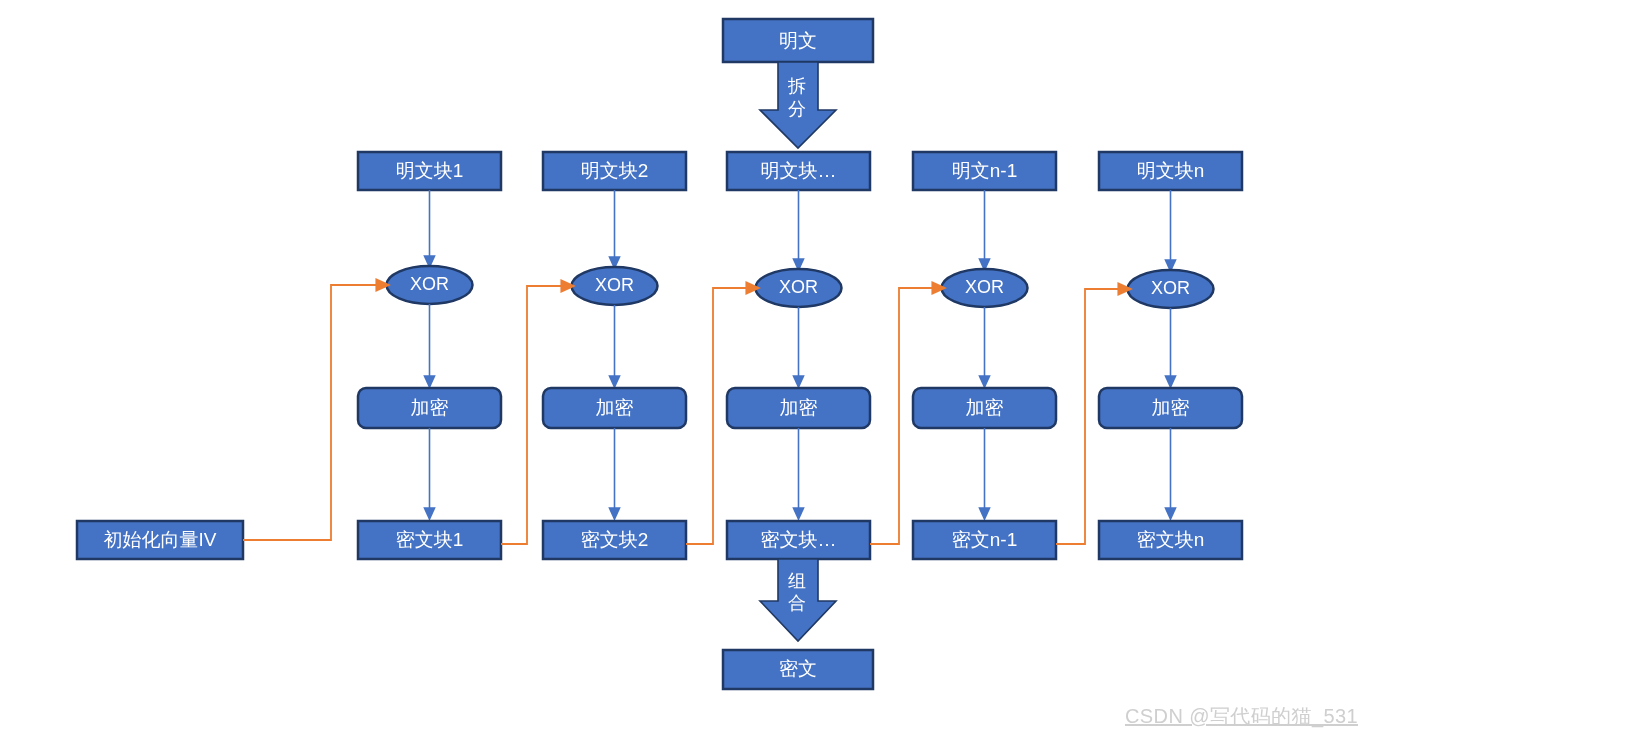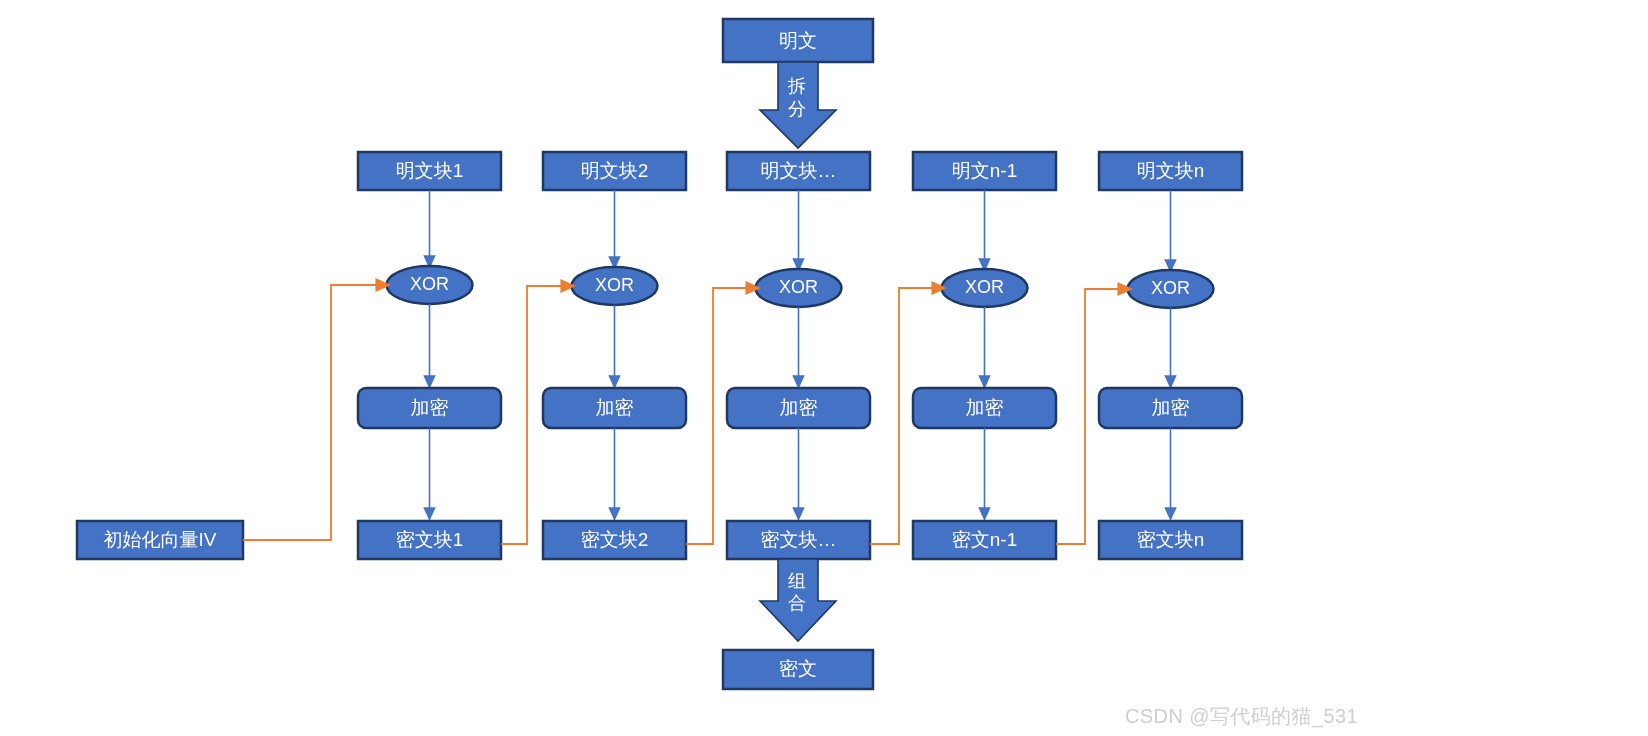--- a/index.html
+++ b/index.html
@@ -41,20 +41,21 @@
   }
   .watermark{
     position:absolute;
     right:14px;
     bottom:6px;
     color:#cfcfcf;
     font-size:20px;
     font-family:"Liberation Sans","DejaVu Sans",sans-serif;
     white-space:nowrap;
     letter-spacing:0.4px;
+    text-decoration:underline;
   }
 </style>
 </head>
 <body>
 
 <div id="diagram-root">
 
   <svg id="diagram-svg" viewBox="0 0 1648 736">
     <defs>
       <marker id="blue-head" markerWidth="9" markerHeight="9" refX="4.2" refY="4.5" orient="auto" markerUnits="strokeWidth">

